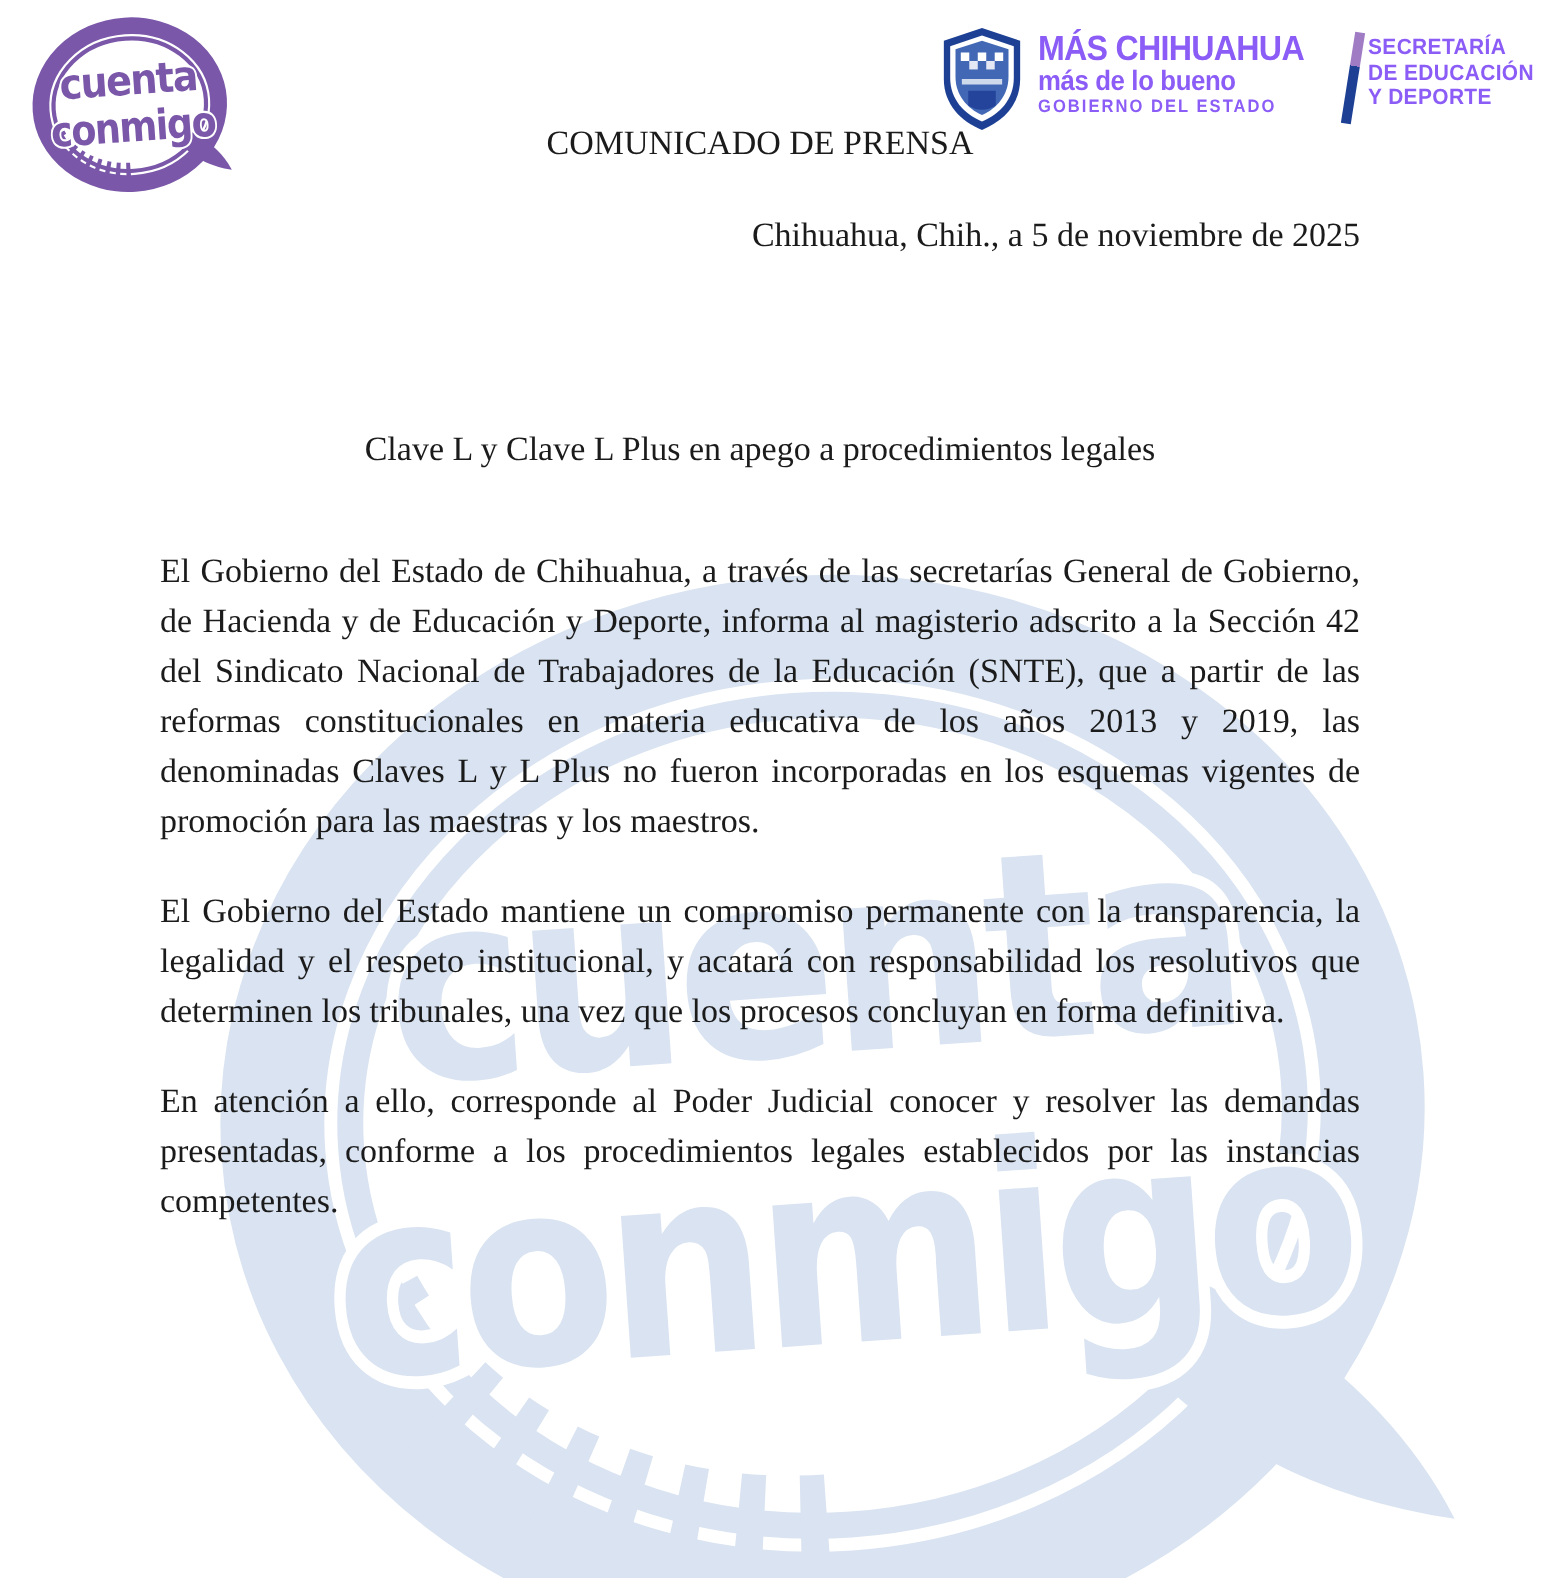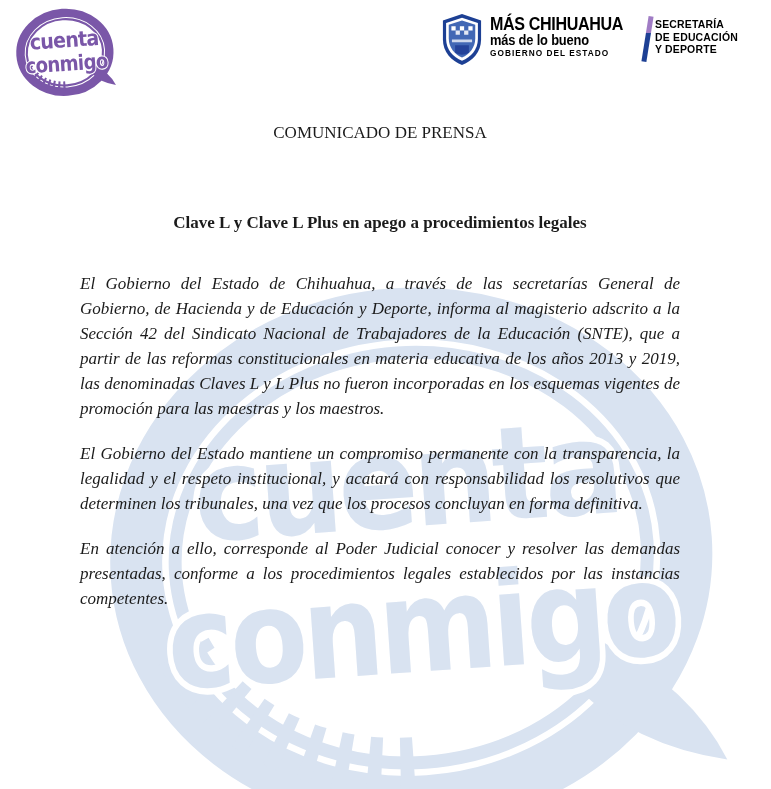--- a/index.html
+++ b/index.html
@@ -23,48 +23,48 @@
   .logo-left{
     position:absolute;left:13px;top:3px;width:104px;height:102px;z-index:3;
     --cc:#7a57a8;
   }
   .watermark{
     position:absolute;left:88px;top:272px;width:648px;height:592px;z-index:0;
     --cc:#d9e3f1;
   }
   
   .gov-logo{
-    position:absolute;top:13px;right:29px;z-index:3;
+    position:absolute;top:13px;right:0;z-index:3;
     display:flex;align-items:flex-start;
-    color:#000000;
+    color:#8b5cf6;
     font-family:"Liberation Sans", sans-serif;
   }
   .crest{width:44px;height:53px;flex:0 0 auto;}
   .gov-text{margin:3px 0 0 6px;transform:scaleX(0.92);transform-origin:left top;white-space:nowrap;}
   .gov-l1{font-size:17.5px;font-weight:900;letter-spacing:-0.4px;line-height:17px;}
   .gov-l2{font-size:14px;font-weight:800;letter-spacing:-0.2px;line-height:14px;}
   .gov-l3{font-size:9px;font-weight:800;letter-spacing:1.1px;line-height:12px;}
   .gov-divider{
     width:5px;height:46px;margin:3px 5px 0 10px;flex:0 0 auto;
     background:linear-gradient(to bottom,#a07cc5 0 37%,#1d4094 37% 100%);
     transform:rotate(9deg);
   }
   .dept-text{margin-top:5px;transform:scaleX(0.95);transform-origin:left top;white-space:nowrap;}
   .dept-line{font-size:11px;font-weight:800;line-height:12.5px;letter-spacing:0.2px;}
   
   .content{
     position:relative;z-index:1;
-    padding:120px 91px 0 80px;
+    padding:59px 91px 0 80px;
     font-size:17px;line-height:25px;
   }
   .doc-title{text-align:center;}
   .ref-block{text-align:right;margin-top:21px;}
-  .headline{text-align:center;font-weight:bold;margin-top:65px;}
+  .headline{text-align:center;font-weight:normal;margin-top:82px;}
   .subtitle{font-style:italic;margin-top:25px;max-width:581px;}
-  .body-copy p{margin:20px 0 0 0;text-align:justify;font-style:italic;}
+  .body-copy p{margin:20px 0 0 0;text-align:justify;}
   .body-copy p:first-child{margin-top:36px;}
 </style>
 </head>
 <body>
 
 <svg class="cc-logo watermark" viewBox="0 0 124 114" aria-hidden="true">
   <g transform="rotate(-4 62 57)">
     <ellipse cx="62" cy="55" rx="53" ry="47" fill="#ffffff" class="st" stroke-width="10"></ellipse>
     <ellipse cx="62" cy="55" rx="45.5" ry="39.5" fill="none" class="st" stroke-width="2.5"></ellipse>
     <path class="fl" d="M98 74 Q114 84 120 98 Q102 94 92 82 Z"></path>
@@ -107,20 +107,21 @@
   <div class="dept-text">
     <div class="dept-line">SECRETARÍA</div>
     <div class="dept-line">DE EDUCACIÓN</div>
     <div class="dept-line">Y DEPORTE</div>
   </div>
 </div>
 
 <div class="content">
   <div class="doc-title">COMUNICADO DE PRENSA</div>
   <div class="ref-block">
+    <div>Chihuahua, Chih., a 5 de noviembre de 2025</div>
   </div>
   <div class="headline">Clave L y Clave L Plus en apego a procedimientos legales</div>
   <div class="body-copy">
     <p>El Gobierno del Estado de Chihuahua, a través de las secretarías General de Gobierno, de Hacienda y de Educación y Deporte, informa al magisterio adscrito a la Sección 42 del Sindicato Nacional de Trabajadores de la Educación (SNTE), que a partir de las reformas constitucionales en materia educativa de los años 2013 y 2019, las denominadas Claves L y L Plus no fueron incorporadas en los esquemas vigentes de promoción para las maestras y los maestros.</p>
     <p>El Gobierno del Estado mantiene un compromiso permanente con la transparencia, la legalidad y el respeto institucional, y acatará con responsabilidad los resolutivos que determinen los tribunales, una vez que los procesos concluyan en forma definitiva.</p>
     <p>En atención a ello, corresponde al Poder Judicial conocer y resolver las demandas presentadas, conforme a los procedimientos legales establecidos por las instancias competentes.</p>
   </div>
 </div>
 
 </body></html>

